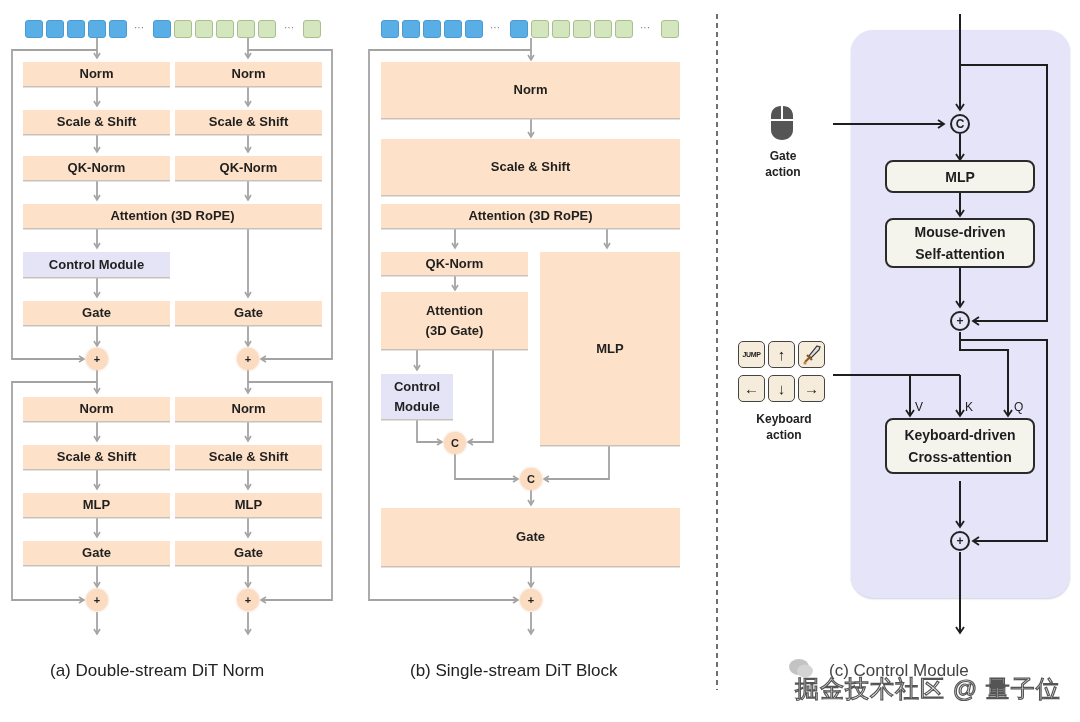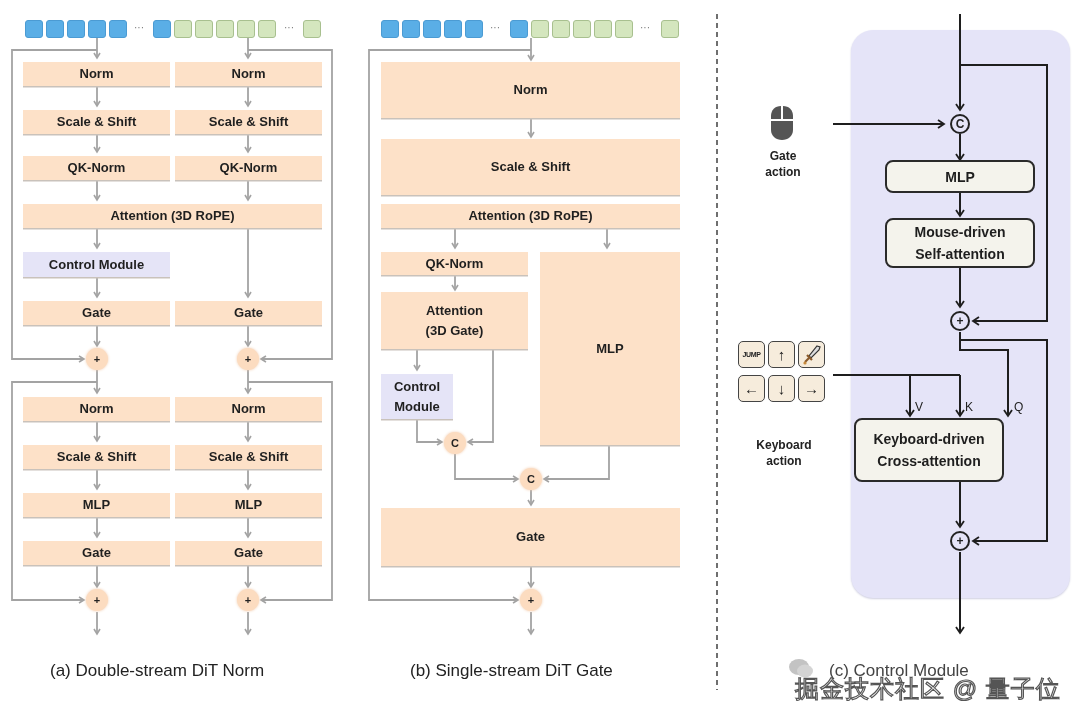--- a/index.html
+++ b/index.html
@@ -185,21 +185,21 @@
   <div class="box" style="left:381px;top:252px;width:147px;height:23px">QK-Norm</div>
   <div class="box" style="left:381px;top:292px;width:147px;height:57px;white-space:pre-line">Attention
 (3D Gate)</div>
   <div class="box" style="left:540px;top:252px;width:140px;height:193px">MLP</div>
   <div class="box ctrl" style="left:381px;top:374px;width:72px;height:45px;white-space:pre-line">Control
 Module</div>
   <div class="node" style="left:444px;top:432px">C</div>
   <div class="node" style="left:520px;top:468px">C</div>
   <div class="box" style="left:381px;top:508px;width:299px;height:58px">Gate</div>
   <div class="node" style="left:520px;top:589px">+</div>
-  <div class="caption" style="left:410px;top:661px">(b) Single-stream DiT Gate</div>
+  <div class="caption" style="left:410px;top:661px">(b) Single-stream DiT Block</div>
 </div>
 
 <div>
   <div class="panel"></div>
 
   <svg class="mouse" viewBox="0 0 24 36">
     <path d="M11,1 L11,14 L1,14 L1,11 C1,5 5,1 11,1 Z" fill="#555"></path>
     <path d="M13,1 C19,1 23,5 23,11 L23,14 L13,14 Z" fill="#555"></path>
     <path d="M1,16 L23,16 L23,25 C23,31 18,35 12,35 C6,35 1,31 1,25 Z" fill="#555"></path>
   </svg>
@@ -218,28 +218,28 @@
     <svg width="20" height="22" viewBox="0 0 20 22">
       <path d="M15,2 L18,3 L17,6 L9,14 L7,12 Z" fill="#ddd" stroke="#333" stroke-width="1.2"></path>
       <path d="M5,11 L10,16" stroke="#8a5a2b" stroke-width="2.2"></path>
       <path d="M7,14 L3,18" stroke="#8a5a2b" stroke-width="2.2"></path>
       <circle cx="3" cy="19" r="1.6" fill="#c78a3c"></circle>
     </svg>
   </div>
   <div class="key" style="left:738px;top:375px">←</div>
   <div class="key" style="left:768px;top:375px">↓</div>
   <div class="key" style="left:798px;top:375px">→</div>
-  <div class="lbl" style="left:746px;top:437px;width:76px;white-space:pre-line">Keyboard
+  <div class="lbl" style="left:746px;top:411px;width:76px;white-space:pre-line">Keyboard
 action</div>
 
   <div class="qkv" style="left:915px;top:400px">V</div>
   <div class="qkv" style="left:965px;top:400px">K</div>
   <div class="qkv" style="left:1014px;top:400px">Q</div>
 
-  <div class="cbox" style="left:854px;top:418px;width:150px;height:64px;white-space:pre-line">Keyboard-driven
+  <div class="cbox" style="left:885px;top:418px;width:150px;height:56px;white-space:pre-line">Keyboard-driven
 Cross-attention</div>
   <div class="onode" style="left:950px;top:531px">+</div>
 
   <div class="caption" style="left:829px;top:661px;color:#444">(c) Control Module</div>
 </div>
 
 <svg class="wm-icon" viewBox="0 0 26 22">
   <ellipse cx="11" cy="10" rx="10" ry="8" fill="#888"></ellipse>
   <ellipse cx="17" cy="14" rx="8" ry="6.5" fill="#aaa"></ellipse>
 </svg>

